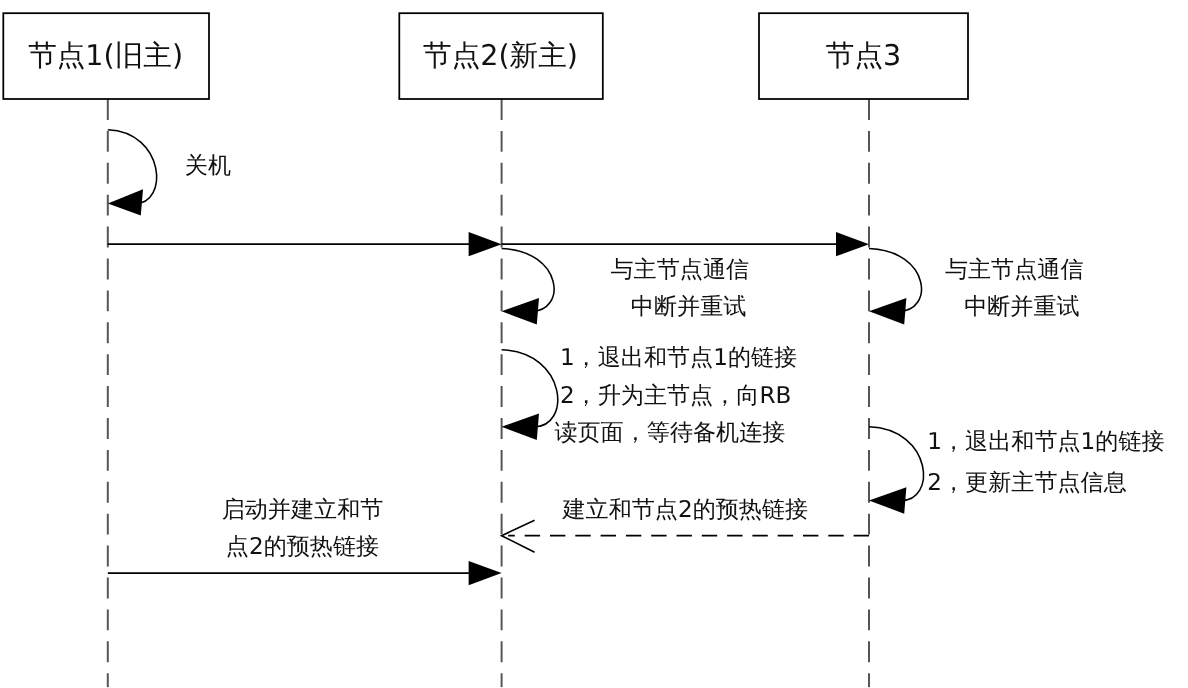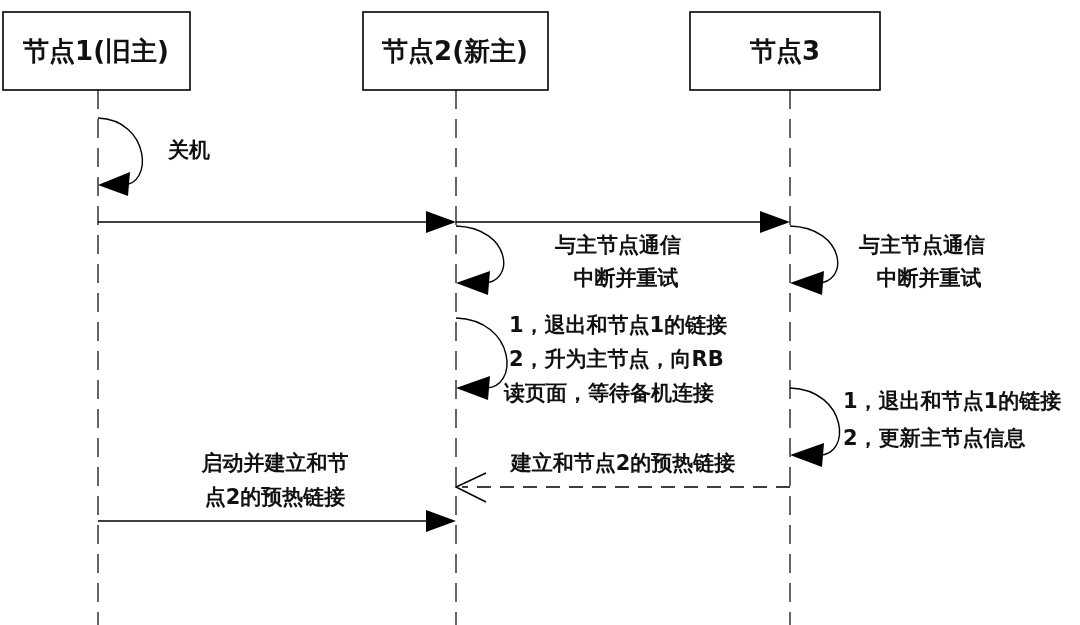--- a/index.html
+++ b/index.html
@@ -11,21 +11,20 @@
     width: 1080px;
     height: 625px;
     font-family: "DejaVu Sans", "Liberation Sans", sans-serif;
     overflow: hidden;
   }
   #diagram-root {
     position: relative;
     width: 1080px;
     height: 451px;
     background: #ffffff;
-    font-weight: bold;
   }
   svg.layer {
     position: absolute;
     left: 0;
     top: 0;
     width: 1080px;
     height: 625px;
   }
   .node-label {
     font-size: 26px;

